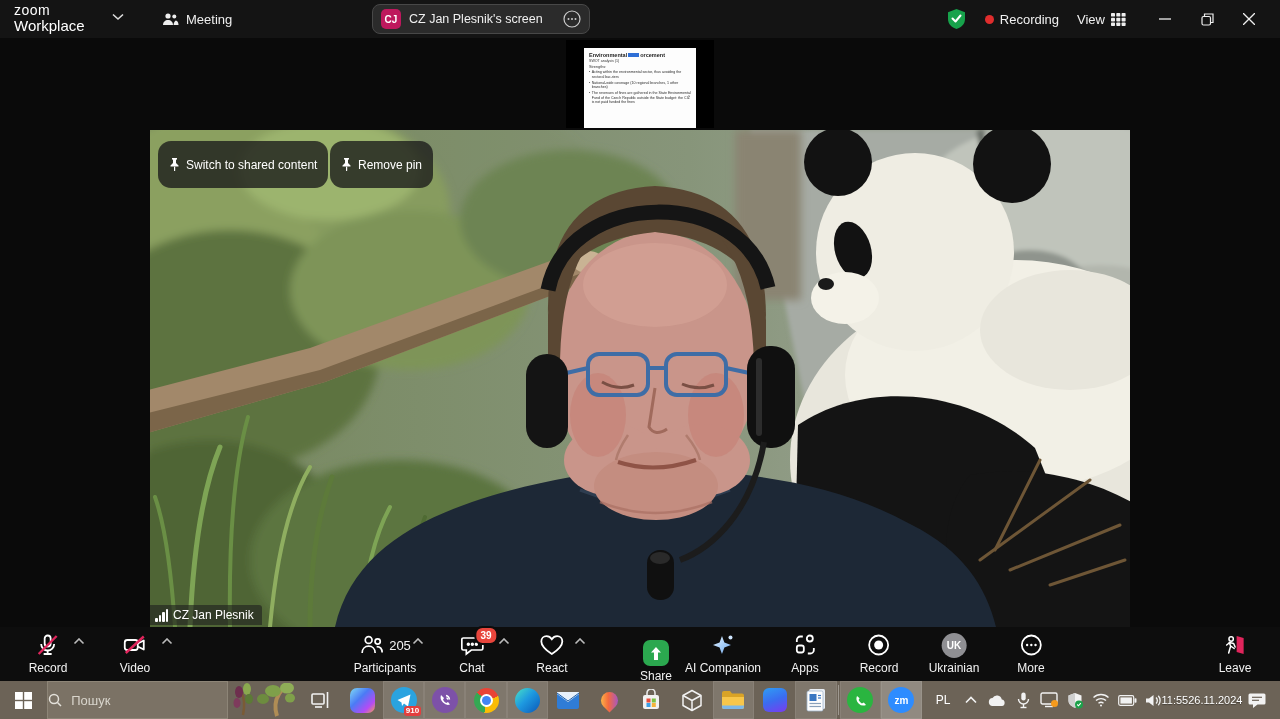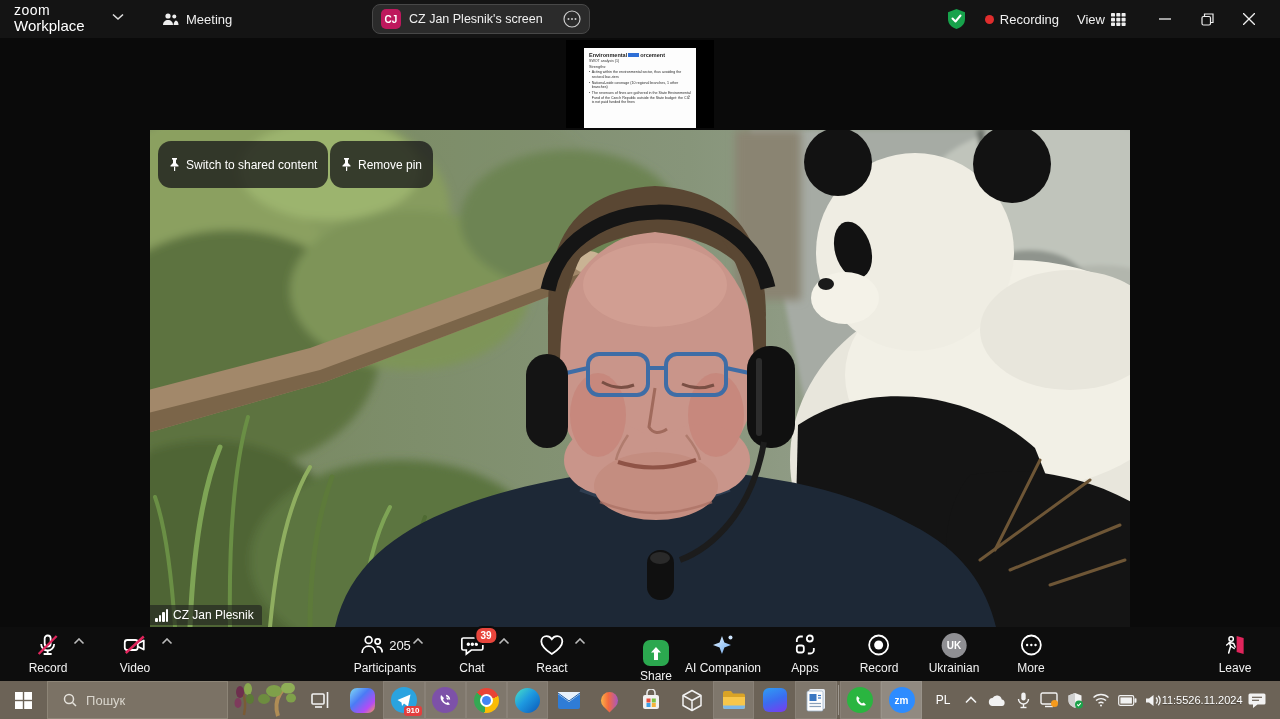--- a/index.html
+++ b/index.html
@@ -57,21 +57,21 @@
               border:2px solid #0d0d0d;color:#fff;font-size:10px;font-weight:bold;display:flex;align-items:center;
               justify-content:center;padding:0 3px;}
   .share-ico{width:26px;height:26px;border-radius:7px;background:#2ba84f;display:flex;align-items:center;justify-content:center;}
   .uk-badge{width:25px;height:25px;border-radius:50%;background:#8f8f93;color:#fff;font-size:10px;font-weight:bold;
             display:flex;align-items:center;justify-content:center;}
 
   
   .taskbar{position:absolute;left:0;top:681px;width:1280px;height:38px;background:#6c6357;display:flex;align-items:stretch;}
   .tk-start{width:48px;display:flex;align-items:center;justify-content:center;}
   .tk-search{width:184px;background:#7b7265;border:1px solid #8d8577;box-sizing:border-box;display:flex;align-items:center;
-             gap:9px;padding:0 15px;}
+             gap:9px;padding:0 0;}
   .tk-search-text{font-size:13px;color:#d9d5cc;}
   .plant{width:74px;display:flex;align-items:center;justify-content:center;}
   .app{width:42px;display:flex;align-items:center;justify-content:center;position:relative;}
   .app.active{background:rgba(255,255,255,.13);box-shadow:inset 0 0 0 1px rgba(255,255,255,.08);}
   .app.focused{background:rgba(255,255,255,.25);}
   .tk-badge{position:absolute;right:3px;bottom:3px;background:#e33e3e;color:#fff;font-size:8px;font-weight:bold;
             border-radius:3px;padding:1px 2px;line-height:1;}
   .circle-ico{width:26px;height:26px;border-radius:50%;display:flex;align-items:center;justify-content:center;}
   .tk-sep{width:1px;background:rgba(255,255,255,.35);margin:4px 1px;}
   .tray{margin-left:auto;display:flex;align-items:center;gap:4px;padding-right:6px;}

